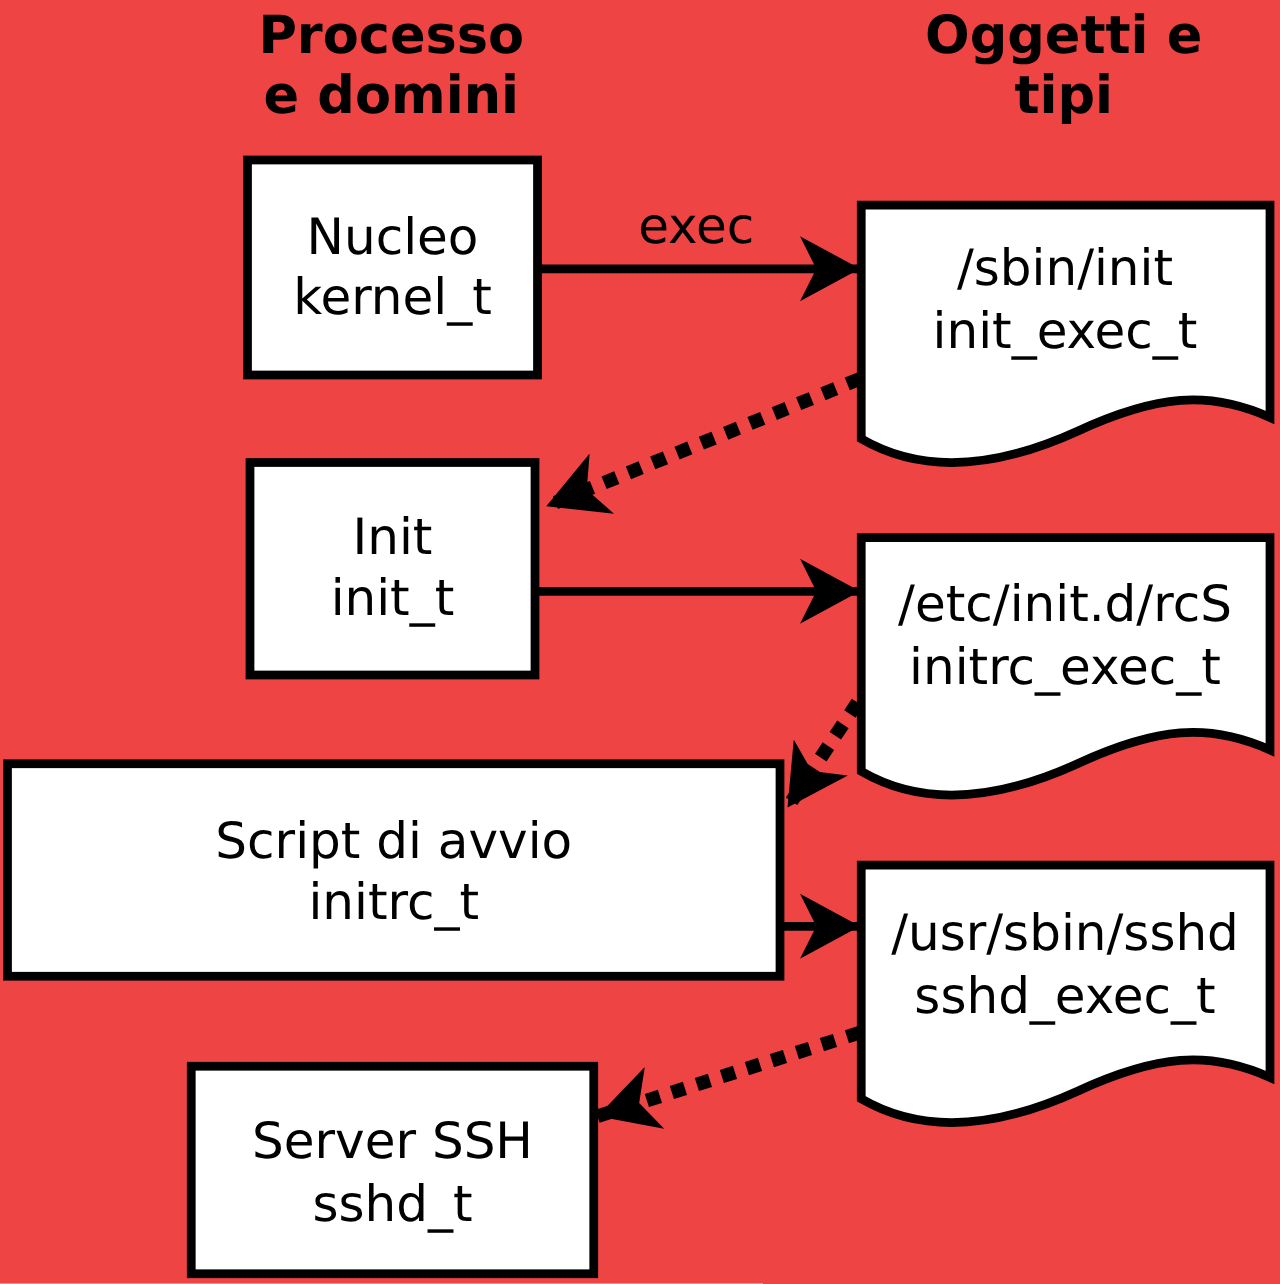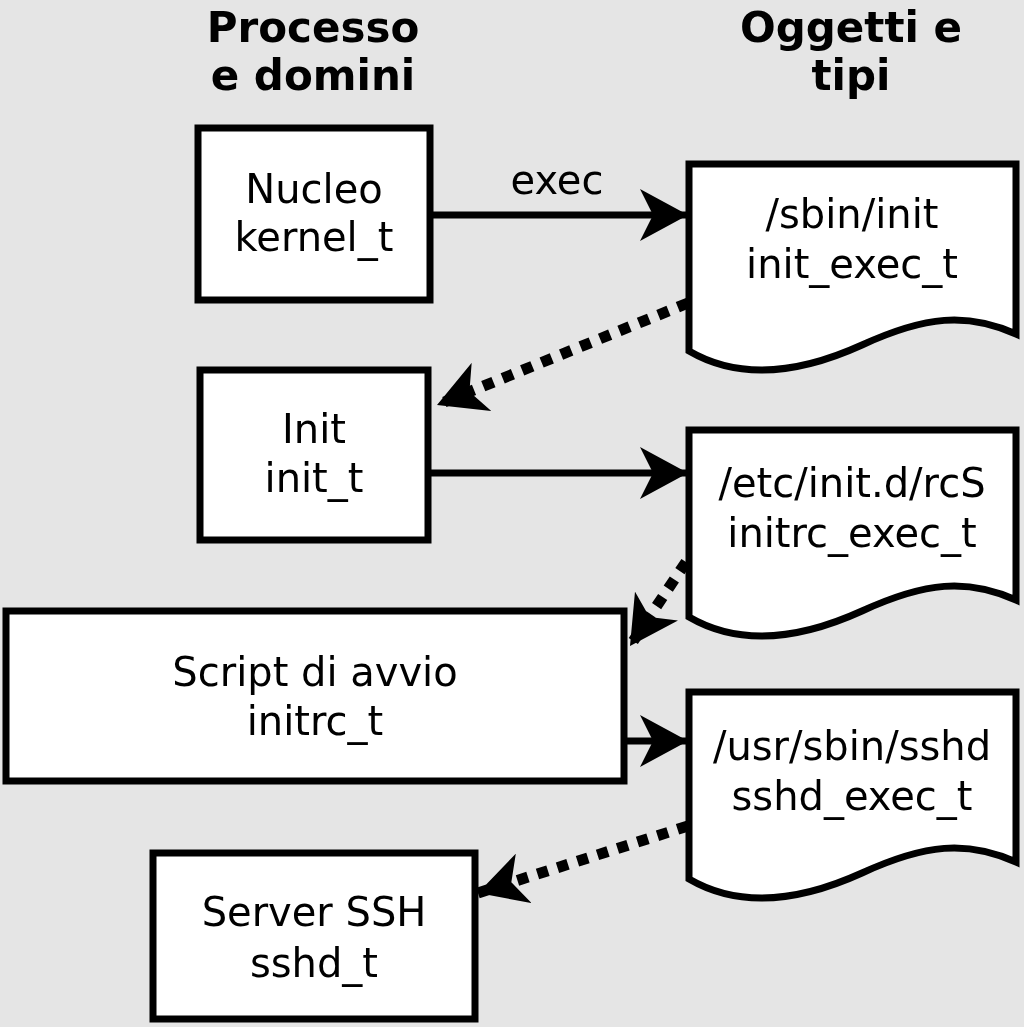--- a/index.html
+++ b/index.html
@@ -4,21 +4,21 @@
 <style>
   html, body {
     margin: 0;
     padding: 0;
     background: #ffffff;
   }
   .canvas {
     position: relative;
     width: 1024px;
     height: 1027px;
-    background: #e5e5e5;
+    background: #ef4444;
     overflow: hidden;
   }
   svg text {
     font-family: "DejaVu Sans", sans-serif;
     fill: #000000;
     text-anchor: middle;
   }
   .hdr {
     font-size: 42px;
     font-weight: bold;

